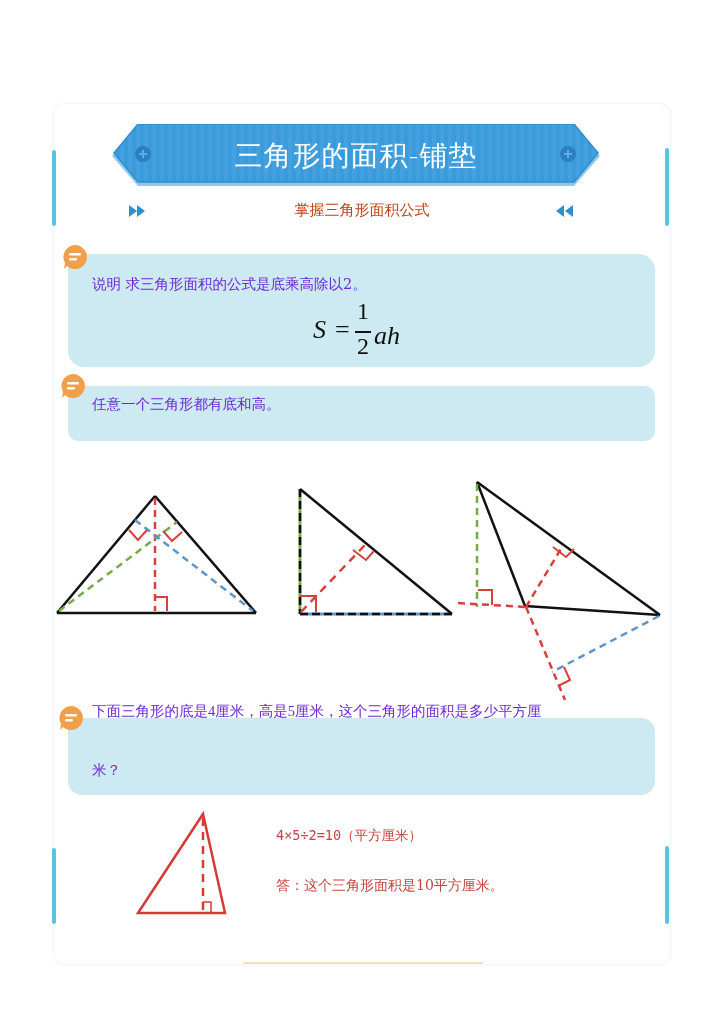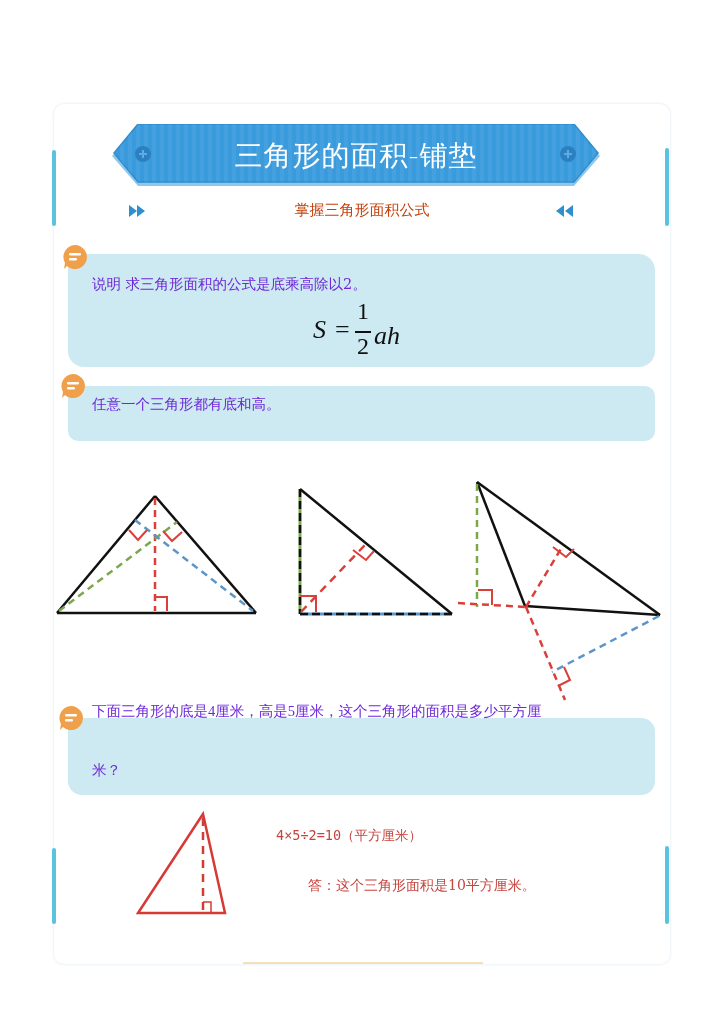--- a/index.html
+++ b/index.html
@@ -137,15 +137,15 @@
 <div class="box" style="left:68px; top:718px; width:587px; height:77px; border-radius:14px;"></div>
 <svg class="bubble-icon" style="left:58px; top:705px;" viewBox="0 0 26 26">
   <path d="M13,1 A12,12 0 1 1 5,22 L2,25 L3,19 A12,12 0 0 1 13,1 Z" fill="#f0a04b"></path>
   <rect x="7" y="9" width="12" height="2.6" rx="1.3" fill="#fff"></rect>
   <rect x="7" y="14" width="8" height="2.6" rx="1.3" fill="#fff"></rect>
 </svg>
 <div class="box-text" style="left:92px; top:698px;font-family:Liberation Serif, serif;">下面三角形的底是4厘米，高是5厘米，这个三角形的面积是多少平方厘</div>
 <div class="box-text" style="left:92px; top:757px;">米？</div>
 
 <div class="red-text mono" style="left:276px; top:827px;">4×5÷2=10（平方厘米）</div>
-<div class="red-text" style="left:276px; top:877px; font-size:14px;margin-left:32px;">答：这个三角形面积是10平方厘米。</div>
+<div class="red-text" style="left:276px; top:877px; font-size:14px;">答：这个三角形面积是10平方厘米。</div>
 
 <div class="bottom-line"></div>
 
 </body></html>

